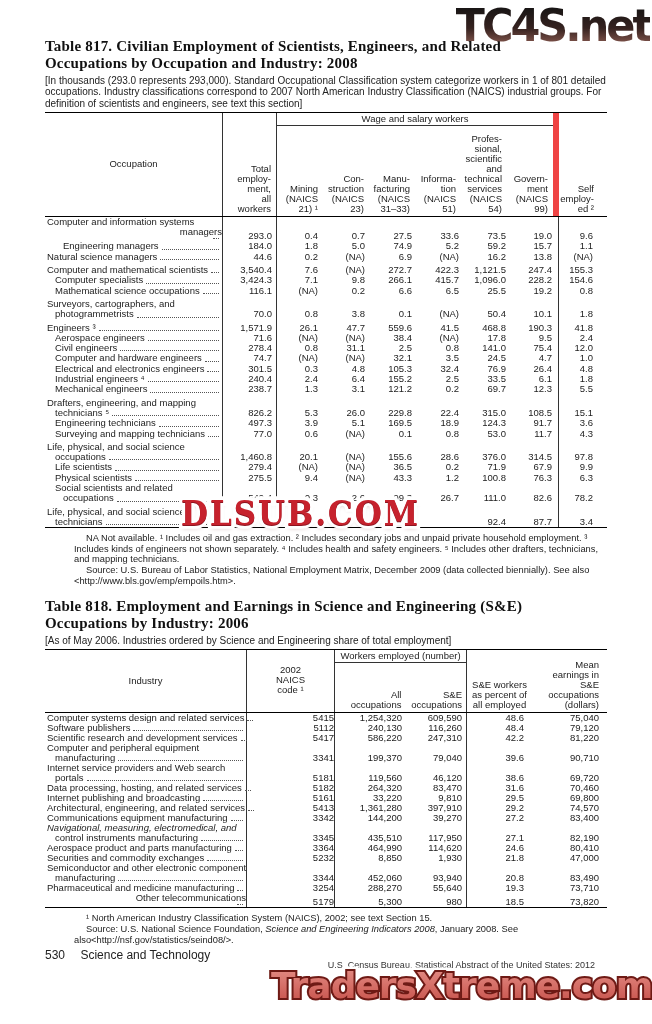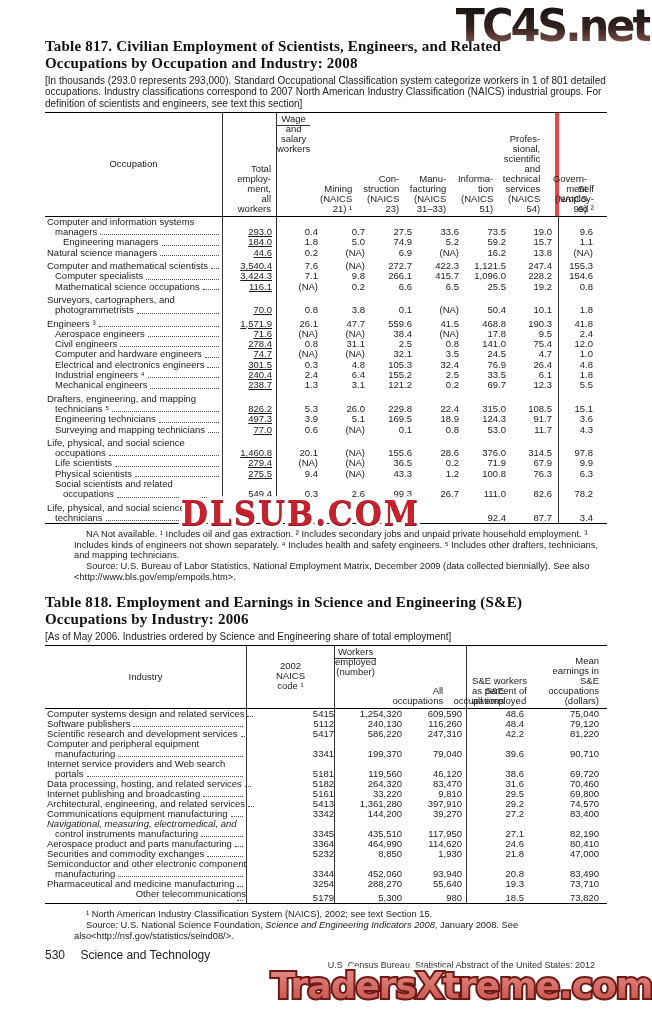--- a/index.html
+++ b/index.html
@@ -21,43 +21,43 @@
   .lbl-line{display:flex;align-items:flex-end;}
   .lbl-line span{white-space:nowrap;}
   .leader{flex:1 1 auto;min-width:6px;border-bottom:1.3px dotted #555;margin:0 3px 2px 3px;height:1px;}
 
   
   .t817-header{display:flex;height:103px;border-top:1px solid #000;border-bottom:1px solid #000;
                margin-top:3px;font-size:9.5px;line-height:10px;overflow:hidden;}
   .hcell{display:flex;flex-direction:column;justify-content:flex-end;box-sizing:border-box;text-align:right;}
   .h-label{width:178px;border-right:1px solid #333;justify-content:center;text-align:center;}
   .h-total{width:54px;border-right:1px solid #333;padding:0 5px 2px 0;}
-  .h-wage{width:282px;border-right:4px solid #ef4444;display:flex;flex-direction:row;box-sizing:border-box;}
+  .h-wage{width:282px;border-right:6px solid #ef4444;display:flex;flex-direction:column;box-sizing:border-box;}
   .h-wage-title{height:13px;border-bottom:1px solid #333;text-align:center;padding-top:1px;box-sizing:border-box;}
   .h-wage-cols{flex:1;display:flex;}
   .h-wcol{width:47px;display:flex;flex-direction:column;justify-content:flex-end;
           box-sizing:border-box;text-align:right;padding:0 5px 2px 0;}
   .h-self{width:48px;padding:0 13px 2px 0;}
   .t817-body{border-bottom:1px solid #000;font-size:9.5px;line-height:10.3px;}
   .c0{width:178px;border-right:1px solid #333;padding-left:2px;}
-  .c1{width:54px;border-right:1px solid #333;text-decoration:underline;}  .c1 span{padding-right:4px;}
+  .c1{width:54px;border-right:1px solid #333;}  .c1 span{padding-right:4px;}
   .c2,.c3,.c4,.c5,.c6{width:47px;} .c2 span,.c3 span,.c4 span,.c5 span,.c6 span{padding-right:6px;}
   .c7{width:47px;border-right:1px solid #333;} .c7 span{padding-right:6px;}
   .c8{width:48px;} .c8 span{padding-right:14px;}
 
   
   .fnblock{margin-top:5px;font-size:9.3px;line-height:10.6px;color:#222;margin-left:29px;}
   .fnote{text-indent:12px;}
 
   
   .t818-header{display:flex;height:62px;border-top:1px solid #000;border-bottom:1px solid #000;
                margin-top:3px;font-size:9.5px;line-height:10px;overflow:hidden;}
   .g-industry{width:202px;border-right:1px solid #333;justify-content:center;text-align:center;}
   .g-naics{width:88px;border-right:1px solid #333;justify-content:center;text-align:center;padding-bottom:2px;}
-  .g-workers{width:132px;border-right:1px solid #333;display:flex;box-sizing:border-box;}
+  .g-workers{width:132px;border-right:1px solid #333;display:flex;flex-direction:column;box-sizing:border-box;}
   .g-workers-title{height:13px;border-bottom:1px solid #333;text-align:center;padding-top:1px;box-sizing:border-box;}
   .g-workers-cols{flex:1;display:flex;}
   .g-all{width:75px;display:flex;flex-direction:column;justify-content:flex-end;text-align:right;
          box-sizing:border-box;padding:0 8px 2px 0;}
   .g-se{width:57px;display:flex;flex-direction:column;justify-content:flex-end;text-align:right;
         box-sizing:border-box;padding:0 4px 2px 0;}
   .g-pct{width:65px;text-align:center;padding-bottom:2px;}
   .g-earn{width:75px;padding:0 8px 2px 0;}
   .t818-body{border-bottom:1px solid #000;font-size:9.5px;line-height:10px;}
   .d0{width:202px;border-right:1px solid #333;padding-left:2px;}
@@ -161,21 +161,21 @@
       <div class="hcell h-self pre">Self
 employ-
 ed ²</div>
     </div>
     <div class="t817-body">
         <div class="t-row">
           <div class="cell c0">
             <div class="lbl-line" style="padding-left: 0px;">
               <span>Computer and information systems</span>
             </div>
-            <div class="lbl-line" style="padding-left: 8px;">
+            <div class="lbl-line" style="padding-left: 8px; flex-direction: column;">
               <span>managers</span>
               <span class="leader"></span>
             </div>
           </div>
           <div class="cell n c1">
             <span>293.0</span>
           </div>
           <div class="cell n c2">
             <span>0.4</span>
           </div>

